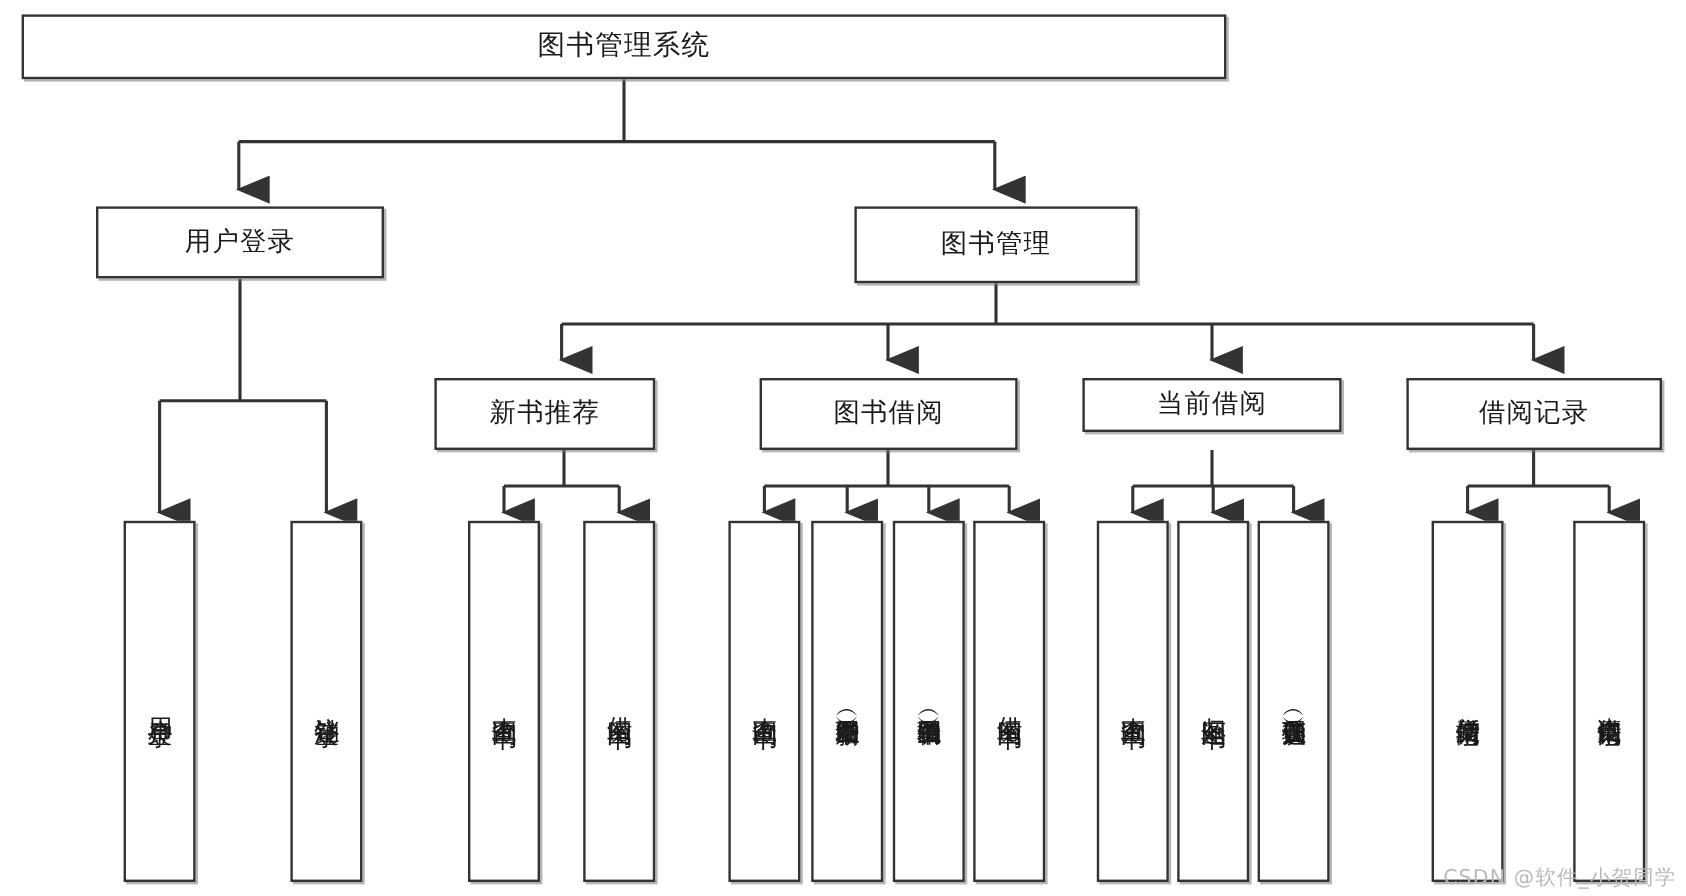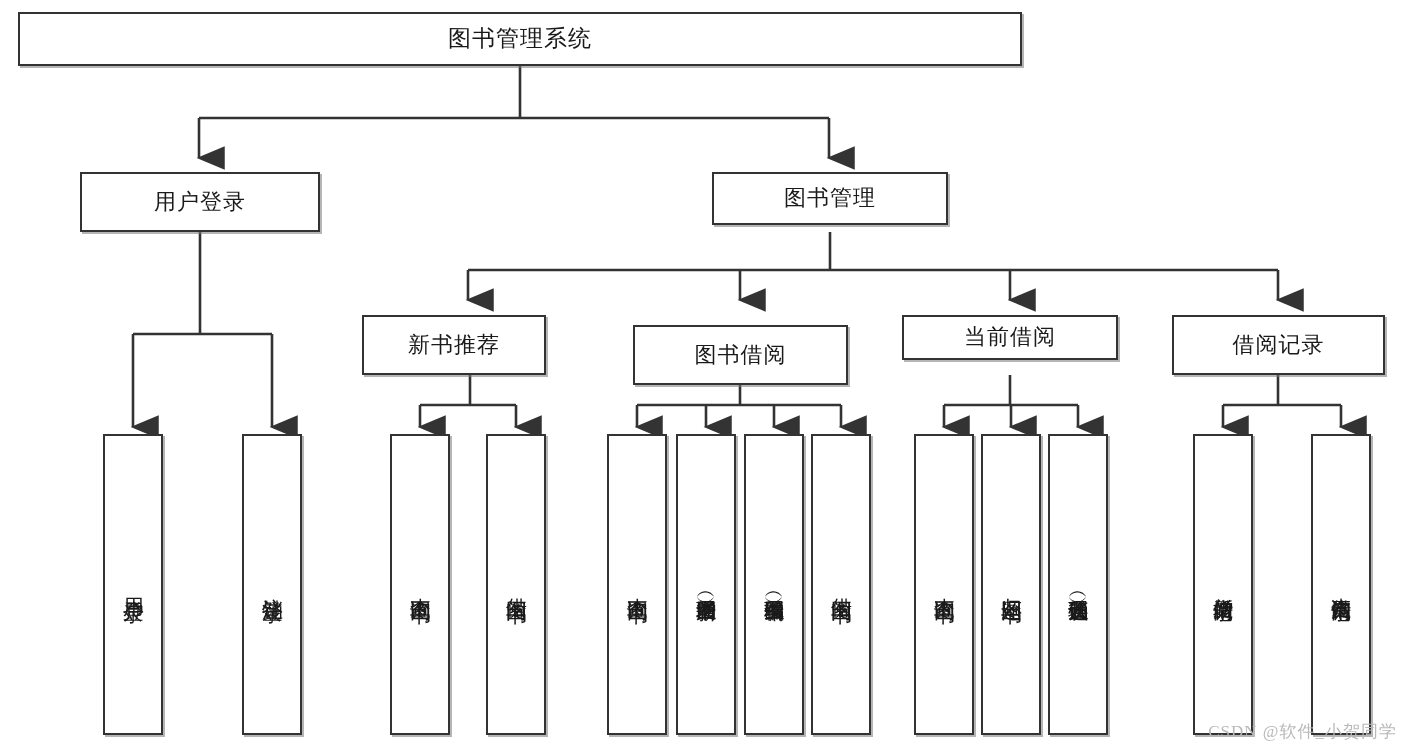--- a/index.html
+++ b/index.html
@@ -27,21 +27,21 @@
     padding:6px 0;text-align:center;
   }
   .node-box.vert .label{
     writing-mode:vertical-rl;text-orientation:upright;
     display:block;max-height:100%;
   }
   #root-node{font-size:23px;}
   #watermark{
     position:absolute;right:8px;bottom:4px;
     font-size:17px;color:#b9b9b9;letter-spacing:1px;
-    white-space:nowrap;user-select:none;font-family:Liberation Serif, serif;
+    white-space:nowrap;user-select:none;
   }
 </style>
 </head>
 <body>
 
 <div id="diagram-root">
 
   <svg id="tree-svg" viewBox="0 0 1405 747" xmlns="http://www.w3.org/2000/svg">
     <defs>
       <marker id="arrow" viewBox="0 0 10 12" refX="5" refY="11" markerWidth="9" markerHeight="11" orient="auto-start-reverse">
@@ -95,28 +95,28 @@
     </g>
   </svg>
 
   <div class="node-box horiz" id="root-node" style="left:18px;top:12px;width:1004px;height:54px;">
     <span class="label">图书管理系统</span>
   </div>
 
   <div class="node-box horiz" style="left:80px;top:172px;width:240px;height:60px;">
     <span class="label">用户登录</span>
   </div>
-  <div class="node-box horiz" style="left:712px;top:172px;width:236px;height:53px;">
+  <div class="node-box horiz" style="left:712px;top:172px;width:236px;height:64px;">
     <span class="label">图书管理</span>
   </div>
 
   <div class="node-box horiz" style="left:362px;top:315px;width:184px;height:60px;">
     <span class="label">新书推荐</span>
   </div>
-  <div class="node-box horiz" style="left:633px;top:315px;width:215px;height:60px;margin-top:10px;">
+  <div class="node-box horiz" style="left:633px;top:315px;width:215px;height:60px;">
     <span class="label">图书借阅</span>
   </div>
   <div class="node-box horiz" style="left:902px;top:315px;width:216px;height:45px;">
     <span class="label">当前借阅</span>
   </div>
   <div class="node-box horiz" style="left:1172px;top:315px;width:213px;height:60px;">
     <span class="label">借阅记录</span>
   </div>
 
   <div class="node-box vert" style="left:103px;top:434px;width:60px;height:301px;">

